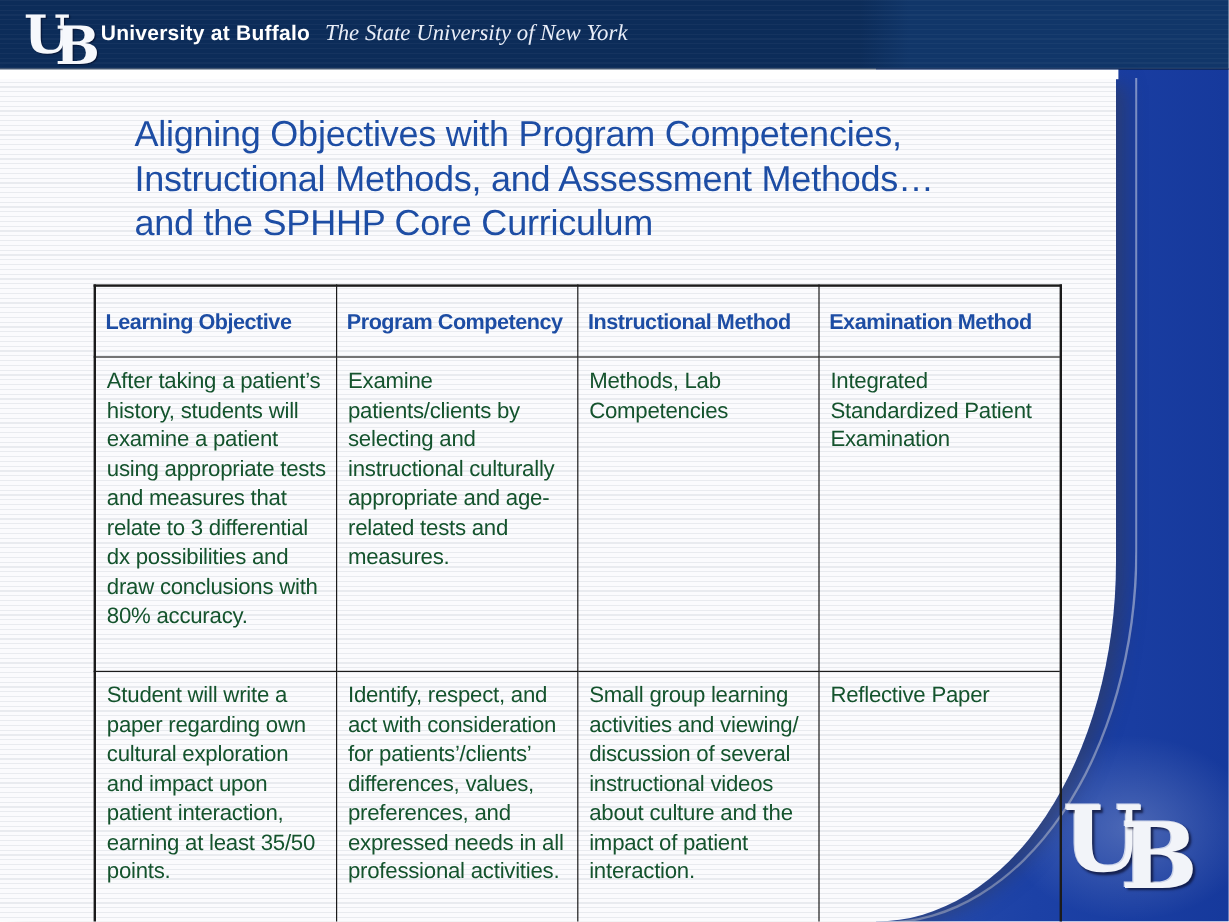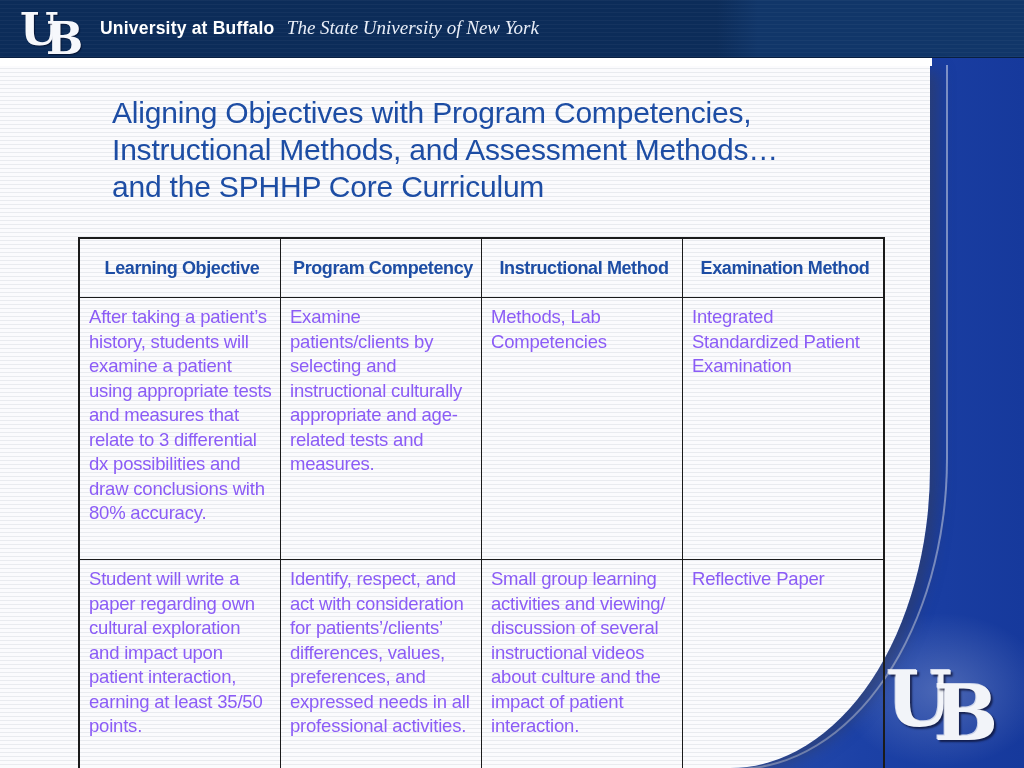--- a/index.html
+++ b/index.html
@@ -14,21 +14,21 @@
       linear-gradient(to right,#0c2c59 0%,#0c2c59 70%,#113669 74%,#113669 100%);
     border-bottom:1px solid #081f42;
   }
   .banner-logo{position:absolute;left:20px;top:8px;width:62px;height:46px;}
   .banner-logo .u,.banner-logo .b{
     position:absolute;font-family:"DejaVu Serif",serif;font-weight:bold;line-height:1;
     color:#f6f8fc;text-shadow:1px 1px 1px rgba(5,10,35,.65);
   }
   .banner-logo .u{font-size:44px;left:0;top:0;}
   .banner-logo .b{font-size:44px;left:26px;top:9px;}
-  .brand{position:absolute;left:100px;top:17px;white-space:nowrap;}
+  .brand{position:absolute;left:84px;top:17px;white-space:nowrap;}
   .brand .bold{font-weight:bold;font-size:17.5px;color:#ffffff;letter-spacing:.2px;}
   .brand .ital{font-family:"Liberation Serif",serif;font-style:italic;font-size:19px;color:#e9eef8;margin-left:8px;}
 
   
   .divider-strip{position:absolute;left:0;top:58px;width:932px;height:8px;background:#ffffff;z-index:3;}
 
   
   .blue-bg{
     position:absolute;left:730px;top:57px;width:294px;height:711px;
     background:
@@ -62,29 +62,29 @@
   
   table.align-table{
     position:absolute;left:78px;top:237px;width:807px;z-index:4;
     border-collapse:collapse;table-layout:fixed;background:transparent;
     border:2px solid #1b1b1b;
   }
   .align-table th,.align-table td{
     border:1.5px solid #1b1b1b;width:25%;
   }
   .align-table th{
-    height:46px;text-align:center;vertical-align:middle;
+    height:46px;text-align:left;vertical-align:middle;
     padding:6px 4px 6px 8px;
     font-size:18px;font-weight:bold;letter-spacing:-0.4px;white-space:nowrap;
     color:#1d4da4;
   }
   .align-table td{
     vertical-align:top;padding:7px 6px 6px 9px;
     font-size:18.5px;line-height:24.5px;letter-spacing:-0.2px;
-    color:#8b5cf6;
+    color:#14532d;
   }
   .align-table tr.row-1 td{height:248px;}
   .align-table tr.row-2 td{height:202px;}
 
   
   .footer-logo{position:absolute;left:886px;top:660px;width:140px;height:108px;z-index:3;}
   .footer-logo .u,.footer-logo .b{
     position:absolute;font-family:"DejaVu Serif",serif;font-weight:bold;line-height:1;
     color:#f2f4f9;
     text-shadow:2px 2px 2px rgba(8,12,40,.7), -1px -1px 0 rgba(255,255,255,.75);

